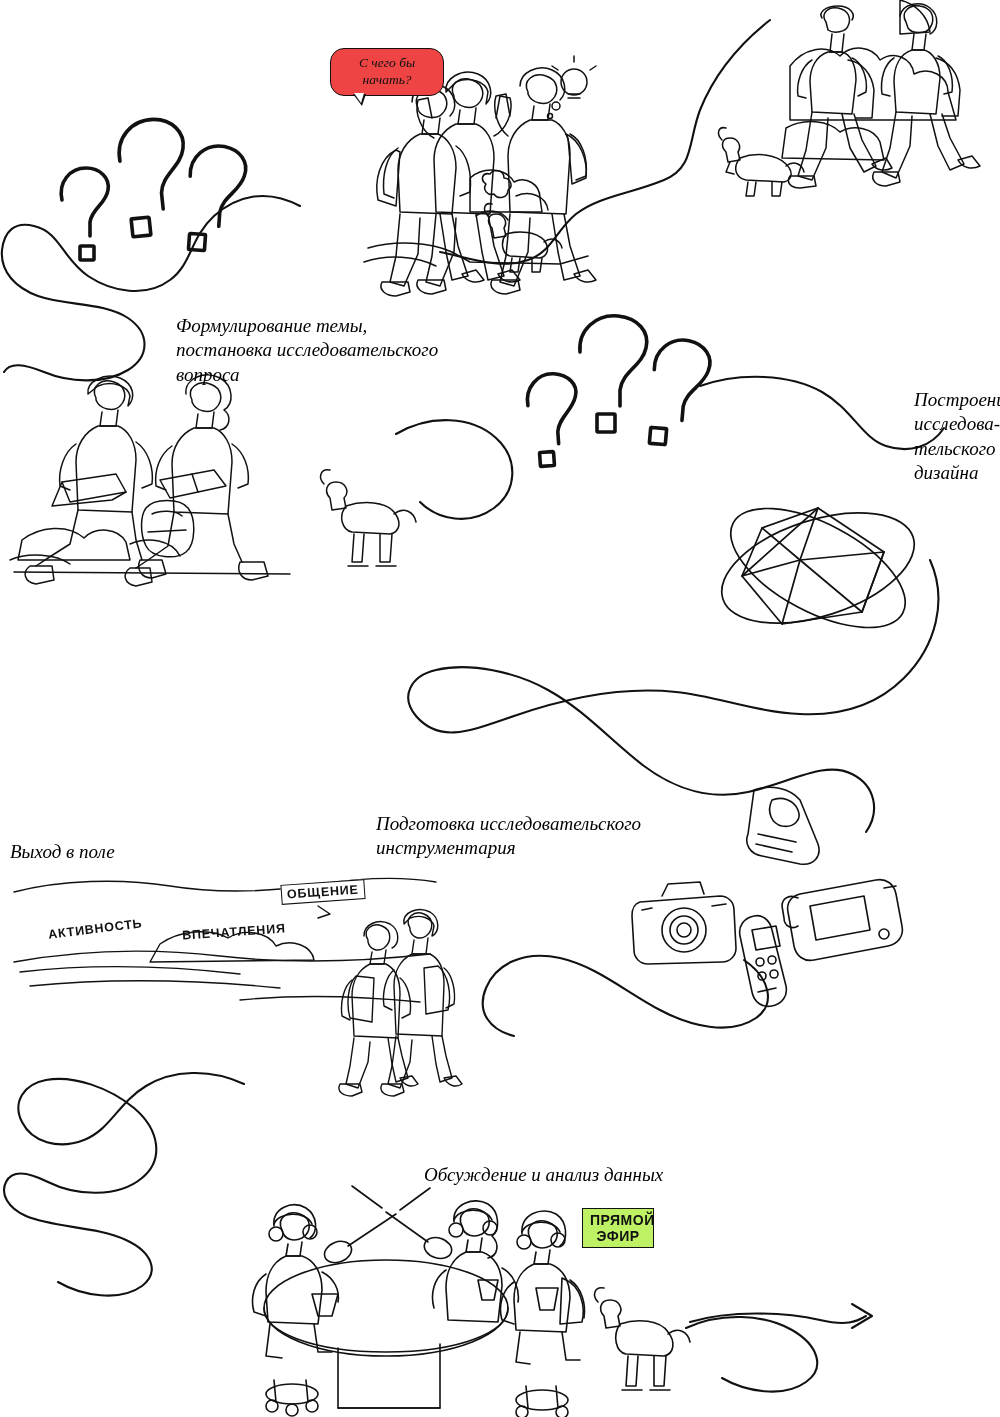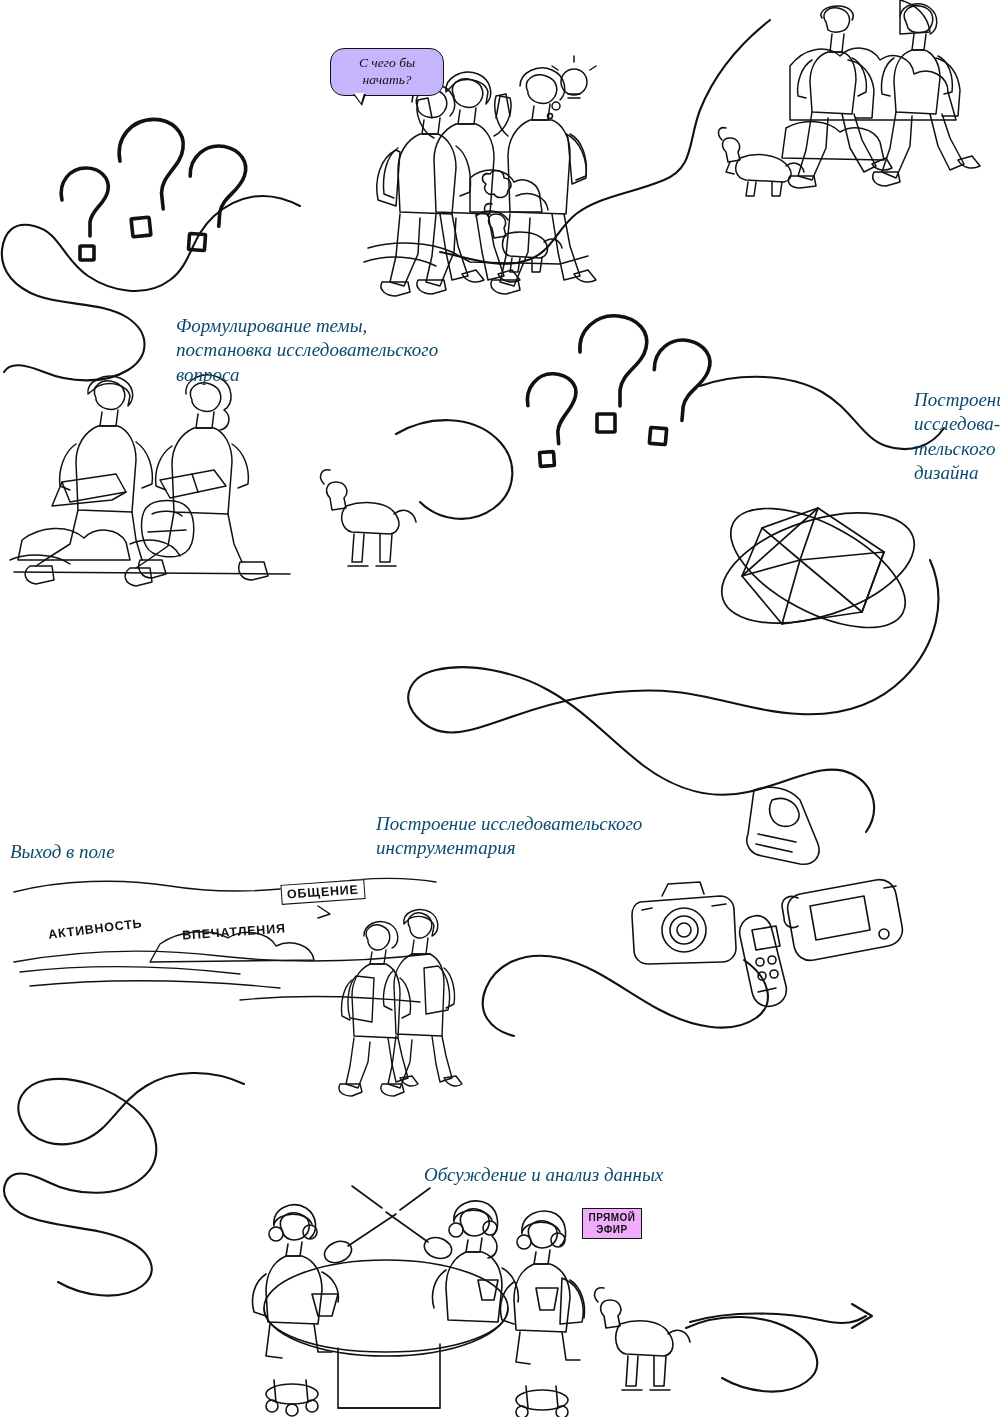--- a/index.html
+++ b/index.html
@@ -26,21 +26,21 @@
     width: 1000px;
     height: 1417px;
   }
 
   .label {
     position: absolute;
     font-family: "Liberation Serif", serif;
     font-style: italic;
     font-size: 19px;
     line-height: 1.28;
-    color: #0c4a6e;
+    color: #000000;
     white-space: pre-line;
   }
 
   .lbl-topic   { left: 176px; top: 314px; width: 330px; }
   .lbl-design  { left: 878px; top: 388px; width: 120px; text-align: left; margin-left: 36px; }
   .lbl-tools   { left: 376px; top: 812px; width: 360px; }
   .lbl-field   { left: 10px;  top: 840px; width: 200px; }
   .lbl-discuss { left: 416px; top: 1163px; width: 330px; margin-left: 8px; }
 
   .speech {
@@ -49,21 +49,21 @@
     top: 48px;
     width: 96px;
     padding: 6px 8px;
     border: 1.6px solid #111;
     border-radius: 14px;
     font-family: "Liberation Serif", serif;
     font-style: italic;
     font-size: 13.5px;
     line-height: 1.25;
     text-align: center;
-    background: #c4b5fd;
+    background: #ef4444;
   }
   .speech::after {
     content: "";
     position: absolute;
     left: 22px;
     bottom: -11px;
     width: 0; height: 0;
     border-left: 9px solid transparent;
     border-right: 4px solid transparent;
     border-top: 12px solid #111;
@@ -90,27 +90,27 @@
     white-space: nowrap;
   }
   .tag-activity { left: 48px;  top: 922px; transform: rotate(-7deg); }
   .tag-impress  { left: 182px; top: 925px; transform: rotate(-4deg); }
   .tag-comm     { left: 281px; top: 882px; transform: rotate(-4deg); border: 1.4px solid #111; padding: 2px 5px; background: #fff; }
   .tag-live {
     position: absolute;
     left: 582px; top: 1208px;
     width: 56px;
     border: 1.4px solid #111;
-    background: #f0abfc;
+    background: #bef264;
     font-family: "Liberation Sans", sans-serif;
     font-weight: bold;
-    font-size: 10px;
+    font-size: 14px;
     line-height: 1.15;
     text-align: center;
-    padding: 3px 1px;
+    padding: 3px 7px;
     letter-spacing: 0.5px;
     white-space: pre-line;
   }
 </style>
 </head>
 <body>
 
 <div class="canvas">
   <svg viewBox="0 0 1000 1417" xmlns="http://www.w3.org/2000/svg" aria-hidden="true">
     <g fill="none" stroke="#111" stroke-width="2.1" stroke-linecap="round" stroke-linejoin="round">
@@ -480,21 +480,21 @@
 
 <div class="label lbl-topic">Формулирование темы,
 постановка исследовательского
 вопроса</div>
 
 <div class="label lbl-design">Построение
 исследова-
 тельского
 дизайна</div>
 
-<div class="label lbl-tools">Построение исследовательского
+<div class="label lbl-tools">Подготовка исследовательского
 инструментария</div>
 
 <div class="label lbl-field">Выход в поле</div>
 
 <div class="label lbl-discuss">Обсуждение и анализ данных</div>
 
 <div class="word-tag tag-activity">АКТИВНОСТЬ</div>
 <div class="word-tag tag-impress">ВПЕЧАТЛЕНИЯ</div>
 <div class="word-tag tag-comm">ОБЩЕНИЕ</div>
 

